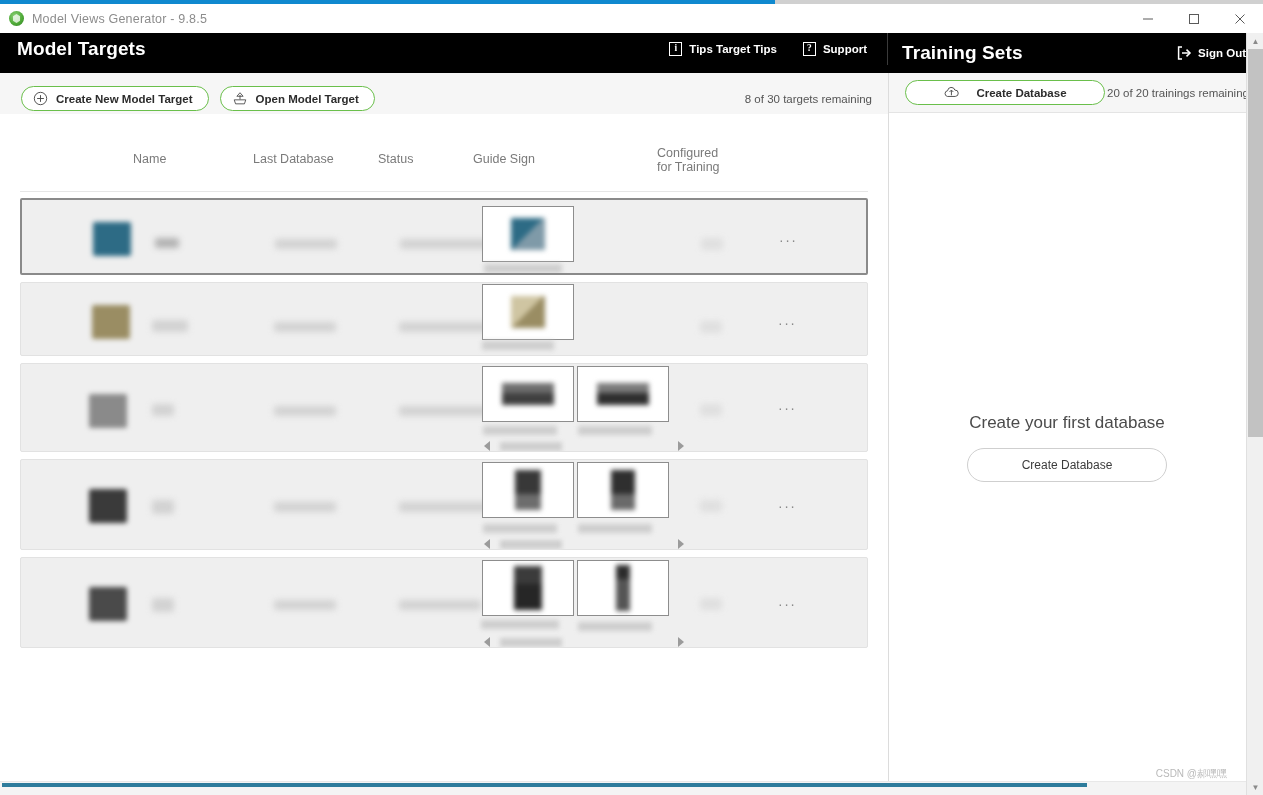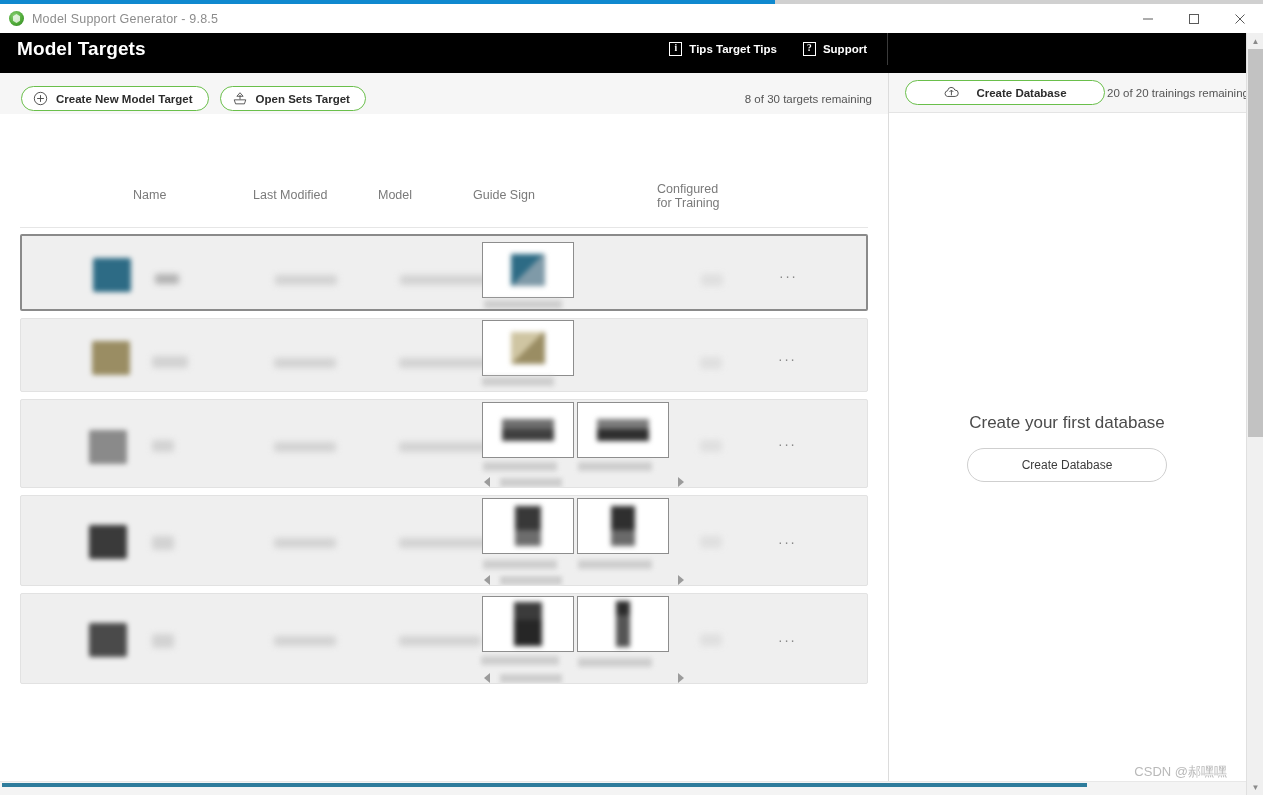--- a/index.html
+++ b/index.html
@@ -153,21 +153,21 @@
 
   
   .listpane {
     position: absolute; left: 0; top: 114px;
     width: 888px; height: 667px;
     background: #ffffff;
     overflow: hidden;
   }
 
   .colheads {
-    position: relative; height: 80px; margin-top: 36px;
+    position: relative; height: 80px;
   }
   .colhead {
     position: absolute; top: 38px;
     font-size: 12.5px; color: #7a7a7a;
     line-height: 14px;
   }
   .colhead.two { top: 32px; }
   .headrule {
     position: absolute; left: 20px; top: 77px;
     width: 848px; height: 1px; background: #e6e6e6;
@@ -296,38 +296,38 @@
   }
   .hthumb {
     position: absolute; left: 2px; top: 1px;
     width: 1085px; height: 4px;
     background: #2e7c9c;
   }
 
   
   .watermark {
     position: absolute; right: 36px; bottom: 14px;
-    font-size: 13px; color: #b9b9b9;
+    font-size: 10px; color: #b9b9b9;
     z-index: 25;
     white-space: nowrap;
     user-select: none;
   }
 </style>
 </head>
 <body>
 
 <div class="app">
 
   <div class="accent-track">
     <div class="accent-fill"></div>
   </div>
 
   <div class="titlebar">
     <div class="title-icon"></div>
-    <div class="title-text">Model Support Generator - 9.8.5</div>
+    <div class="title-text">Model Views Generator - 9.8.5</div>
     <div class="winbtns">
       <div class="winbtn">
         <svg width="12" height="12" viewBox="0 0 12 12">
             <line x1="1" y1="6" x2="11" y2="6" stroke="#5a5a5a" stroke-width="1"></line>
           </svg>
       </div>
       <div class="winbtn">
         <svg width="12" height="12" viewBox="0 0 12 12">
             <rect x="1.5" y="1.5" width="9" height="9" fill="none" stroke="#5a5a5a" stroke-width="1"></rect>
           </svg>
@@ -346,41 +346,52 @@
       <div class="hdr-title">Model Targets</div>
       <div class="hdr-actions">
         <div class="hdr-action">
           <span class="box-icon">i</span>
           <span>Tips Target Tips</span>
         </div>
         <div class="hdr-action">
           <span class="box-icon">?</span>
           <span>Support</span>
         </div>
+      </div>
+    </div>
+    <div class="hdr-right">
+      <div class="hdr-title">Training Sets</div>
+      <div class="signout">
+        <svg width="15" height="14" viewBox="0 0 15 14">
+          <path d="M5 1 H1.6 V13 H5" fill="none" stroke="#fff" stroke-width="1.5"></path>
+          <line x1="5" y1="7" x2="12.5" y2="7" stroke="#fff" stroke-width="1.5"></line>
+          <polyline points="9.5,3.6 13,7 9.5,10.4" fill="none" stroke="#fff" stroke-width="1.5"></polyline>
+        </svg>
+        <span>Sign Out</span>
       </div>
     </div>
   </div>
 
   <div class="toolbar">
     <div class="tb-left">
       <div class="pill">
         <svg width="15" height="15" viewBox="0 0 16 16">
           <circle cx="8" cy="8" r="6.6" fill="none" stroke="#4a4a4a" stroke-width="1"></circle>
           <line x1="8" y1="4.4" x2="8" y2="11.6" stroke="#4a4a4a" stroke-width="1"></line>
           <line x1="4.4" y1="8" x2="11.6" y2="8" stroke="#4a4a4a" stroke-width="1"></line>
         </svg>
         <span>Create New Model Target</span>
       </div>
       <div class="pill">
         <svg width="16" height="15" viewBox="0 0 18 16">
           <polyline points="9,1.5 5.5,5.5 12.5,5.5 9,1.5" fill="none" stroke="#4a4a4a" stroke-width="1"></polyline>
           <line x1="9" y1="4" x2="9" y2="9" stroke="#4a4a4a" stroke-width="1"></line>
           <path d="M2.5 9.5 H15.5 L14 14 H4 Z" fill="none" stroke="#4a4a4a" stroke-width="1"></path>
         </svg>
-        <span>Open Sets Target</span>
+        <span>Open Model Target</span>
       </div>
     </div>
     <div class="remaining">8 of 30 targets remaining</div>
   </div>
 
   <div class="toolbar-right">
     <div class="pill">
       <svg width="17" height="15" viewBox="0 0 18 16" style="margin-right:8px">
         <path d="M4.6 12.2 A3.1 3.1 0 0 1 4.8 6.1 A4 4 0 0 1 12.6 5.4 A3.4 3.4 0 0 1 13 12.2 Z" fill="none" stroke="#4a4a4a" stroke-width="1"></path>
         <line x1="8.9" y1="11" x2="8.9" y2="5.6" stroke="#4a4a4a" stroke-width="1"></line>
@@ -390,22 +401,22 @@
     </div>
     <div class="remaining">20 of 20 trainings remaining</div>
   </div>
 
   <div class="pane-divider"></div>
 
   <div class="listpane">
 
     <div class="colheads">
       <div class="colhead" style="left:133px">Name</div>
-      <div class="colhead" style="left:253px">Last Modified</div>
-      <div class="colhead" style="left:378px">Model</div>
+      <div class="colhead" style="left:253px">Last Database</div>
+      <div class="colhead" style="left:378px">Status</div>
       <div class="colhead" style="left:473px">Guide Sign</div>
       <div class="colhead two" style="left:657px">
         <div>Configured</div>
         <div>for Training</div>
       </div>
       <div class="headrule"></div>
     </div>
 
     <div class="rows">
 

